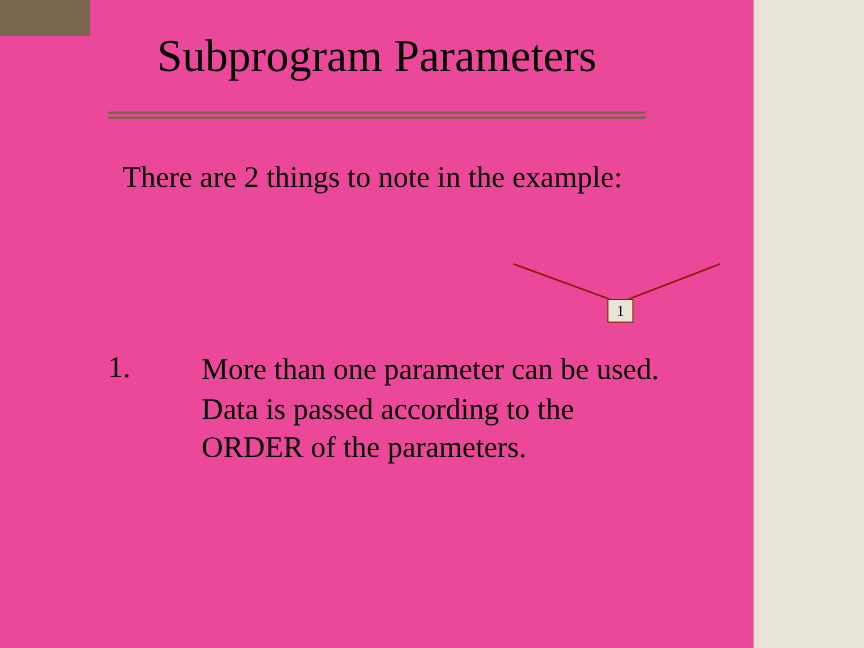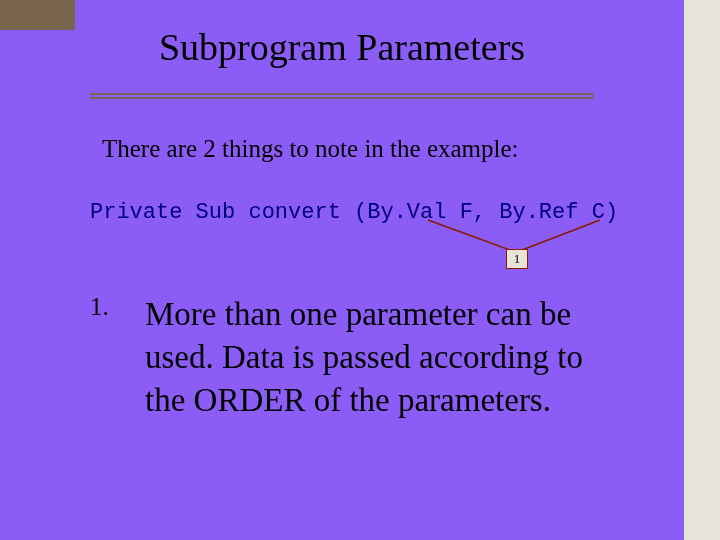--- a/index.html
+++ b/index.html
@@ -6,23 +6,23 @@
     margin: 0;
     padding: 0;
     width: 720px;
     height: 540px;
     overflow: hidden;
     background: #e8e3d8;
     font-family: "Times New Roman", Times, serif;
   }
   .slide {
     position: relative;
-    width: 684px;
+    width: 628px;
     height: 540px;
-    background: #8b5cf6;
+    background: #ec4899;
   }
   .corner-patch {
     position: absolute;
     top: 0;
     left: 0;
     width: 75px;
     height: 30px;
     background: #7a664f;
   }
   .title {
@@ -91,43 +91,42 @@
     right: 70px;
   }
   .list-num {
     position: absolute;
     top: 0;
     left: 0;
     font-size: 25px;
     color: #000;
   }
   .list-body {
-    margin-left: 55px;
-    font-size: 33px;
+    margin-left: 78px;
+    font-size: 25px;
     color: #000;
     line-height: 1.3;
   }
 </style>
 </head>
 <body>
 
 <div class="slide">
 
   <div class="corner-patch"></div>
 
   <h1 class="title">Subprogram Parameters</h1>
 
   <div class="hr-wrap">
     <div class="hr-line"></div>
     <div class="hr-line"></div>
   </div>
 
   <div class="intro">There are 2 things to note in the example:</div>
 
-  <div class="code-line">Private Sub convert (By.Val F, By.Ref C)</div>
 
   <svg class="callout-svg" viewBox="0 0 360 60">
     <line x1="128" y1="5" x2="210" y2="35" stroke="#8a1a00" stroke-width="1.5"></line>
     <line x1="300" y1="5" x2="222" y2="35" stroke="#8a1a00" stroke-width="1.5"></line>
   </svg>
 
   <div class="callout-box">1</div>
 
   <div class="list-row">
     <div class="list-num">1.</div>

